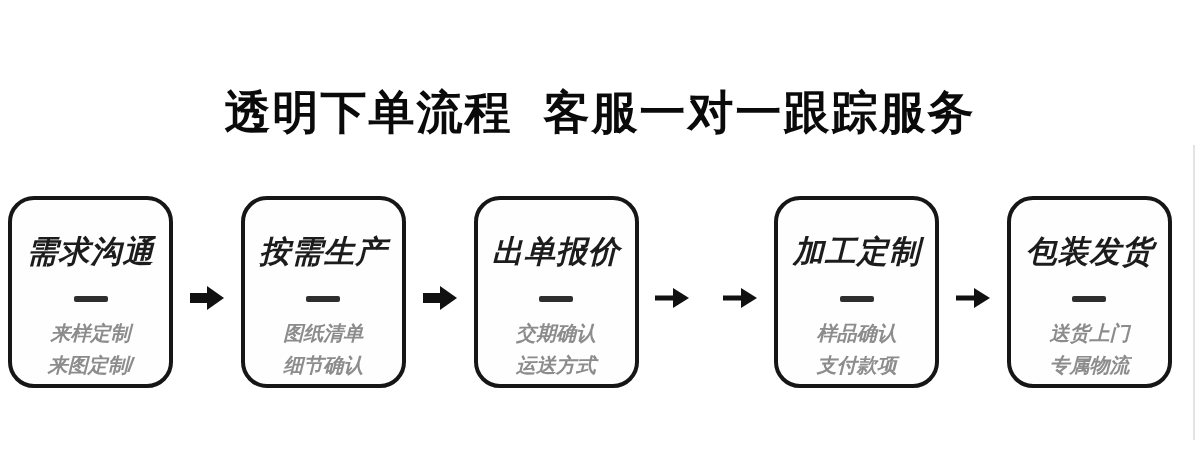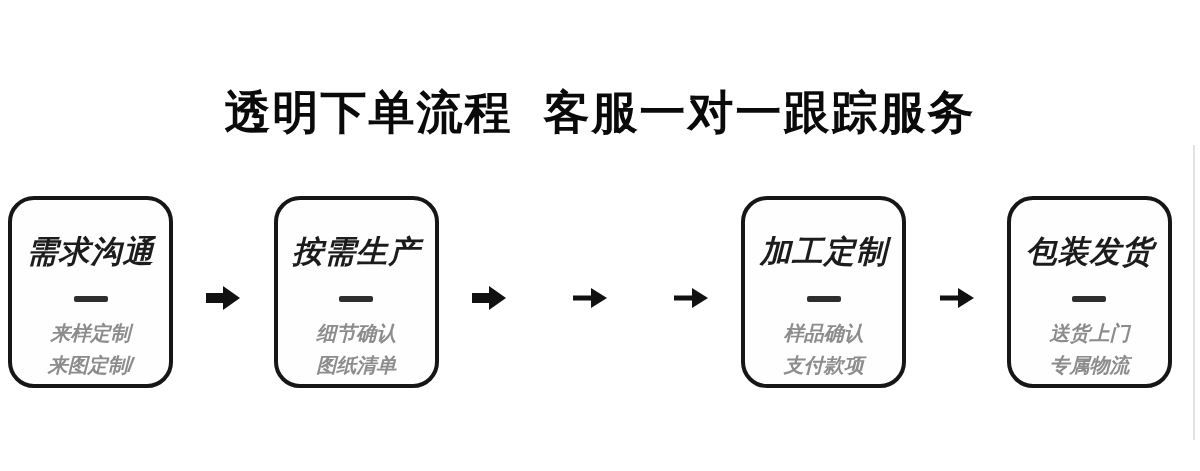--- a/index.html
+++ b/index.html
@@ -98,32 +98,40 @@
       <svg width="34" height="26" viewBox="0 0 34 26" aria-hidden="true">
         <rect x="0" y="8" width="19" height="10" fill="currentColor"></rect>
         <polygon points="17,1 34,13 17,25" fill="currentColor"></polygon>
       </svg>
     </div>
 
     <div class="step-box">
       <div class="step-title">按需生产</div>
       <div class="step-dash"></div>
       <div class="step-subtitle">
+        <span class="subtitle-line">图纸清单</span>
         <span class="subtitle-line">细节确认</span>
-        <span class="subtitle-line">图纸清单</span>
       </div>
     </div>
 
     <div class="arrow-cell">
       <svg width="34" height="26" viewBox="0 0 34 26" aria-hidden="true">
         <rect x="0" y="8" width="19" height="10" fill="currentColor"></rect>
         <polygon points="17,1 34,13 17,25" fill="currentColor"></polygon>
       </svg>
     </div>
 
+    <div class="step-box">
+      <div class="step-title">出单报价</div>
+      <div class="step-dash"></div>
+      <div class="step-subtitle">
+        <span class="subtitle-line">交期确认</span>
+        <span class="subtitle-line">运送方式</span>
+      </div>
+    </div>
 
     <div class="arrow-cell">
       <svg width="34" height="26" viewBox="0 0 34 26" aria-hidden="true">
         <rect x="0" y="10.5" width="21" height="5" fill="currentColor"></rect>
         <polygon points="18,3 34,13 18,23" fill="currentColor"></polygon>
       </svg>
     </div>
 
 
     <div class="arrow-cell">

